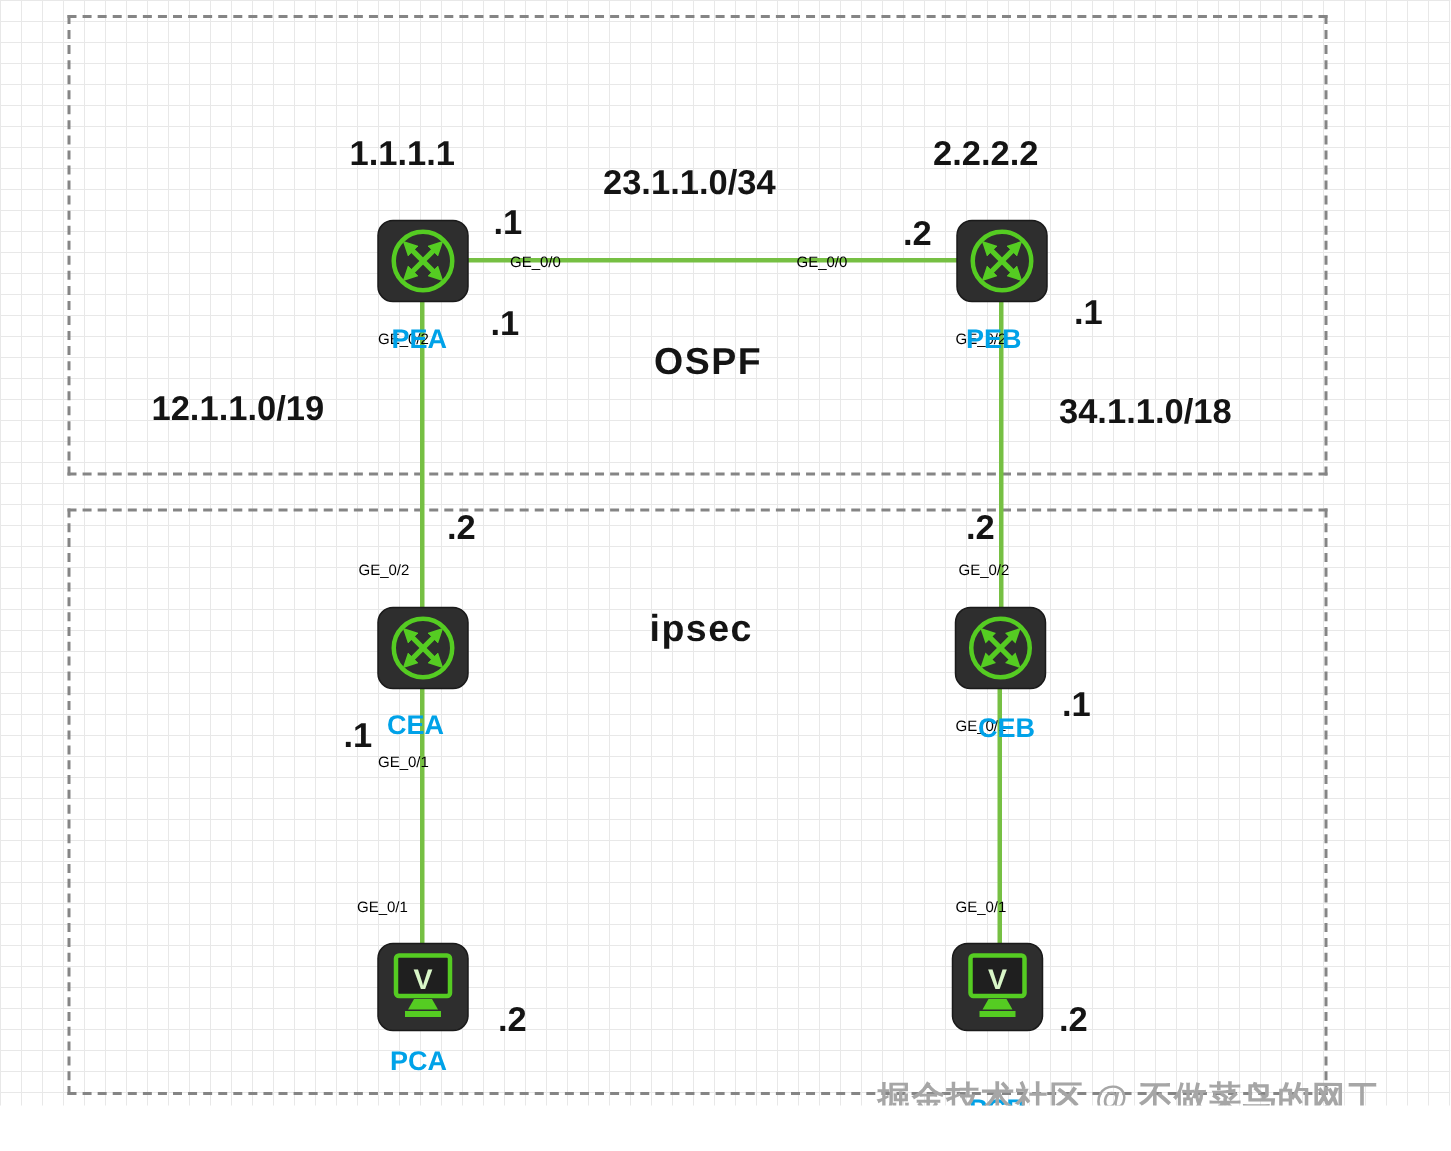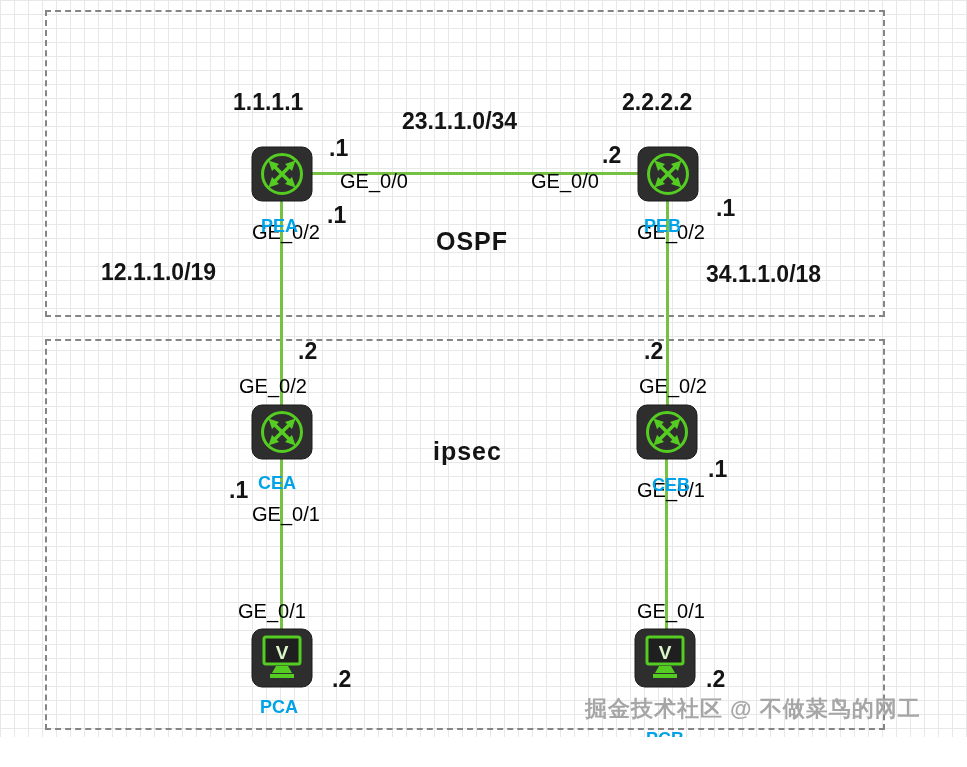--- a/index.html
+++ b/index.html
@@ -13,21 +13,21 @@
   }
   .zone{position:absolute;border:2px dashed #858585;z-index:1;background:transparent}
   .link{position:absolute;background:#76c043;z-index:2}
   .link.h{height:3px}
   .link.v{width:3px}
   .device{position:absolute;z-index:3;width:62px;cursor:pointer}
   .device svg{width:100%;height:100%;display:block}
   .lbl{position:absolute;white-space:nowrap;z-index:4;color:#141414;line-height:1.1}
   .big{font-size:23px;font-weight:bold}
   .title{font-size:25px;font-weight:bold;letter-spacing:1px}
-  .iface{font-size:20px;color:#000}
+  .iface{font-size:10px;color:#000}
   .devname{font-size:18px;font-weight:bold;color:#00a2e8;z-index:5}
   .watermark{font-size:22px;font-weight:bold;color:#a6a6a6;z-index:6;letter-spacing:1px}
 </style>
 </head>
 <body>
 
 <div id="canvas">
 
   <svg width="0" height="0" style="position:absolute" aria-hidden="true">
     <defs>
@@ -112,34 +112,34 @@
 
   <span class="lbl title" style="left:436px;top:228px">OSPF</span>
   <span class="lbl big" style="left:101px;top:260px">12.1.1.0/19</span>
   <span class="lbl big" style="left:706px;top:262px">34.1.1.0/18</span>
 
   <span class="lbl big" style="left:298px;top:339px">.2</span>
   <span class="lbl iface" style="left:239px;top:375px">GE_0/2</span>
   <span class="lbl big" style="left:644px;top:339px">.2</span>
   <span class="lbl iface" style="left:639px;top:375px">GE_0/2</span>
 
-  <span class="lbl title" style="left:433px;top:438px">ipsec</span>
+  <span class="lbl title" style="left:433px;top:406px">ipsec</span>
 
   <span class="lbl big" style="left:229px;top:478px">.1</span>
   <span class="lbl devname" style="left:258px;top:474px">CEA</span>
   <span class="lbl iface" style="left:252px;top:503px">GE_0/1</span>
 
   <span class="lbl iface" style="left:637px;top:479px">GE_0/1</span>
   <span class="lbl devname" style="left:652px;top:476px">CEB</span>
   <span class="lbl big" style="left:708px;top:457px">.1</span>
 
 
   <span class="lbl iface" style="left:238px;top:600px">GE_0/1</span>
   <span class="lbl iface" style="left:637px;top:600px">GE_0/1</span>
   <span class="lbl big" style="left:332px;top:667px">.2</span>
   <span class="lbl big" style="left:706px;top:667px">.2</span>
 
   <span class="lbl devname" style="left:260px;top:698px">PCA</span>
   <span class="lbl devname" style="left:646px;top:730px">PCB</span>
 
-  <span class="lbl watermark" style="left:585px;top:697px">掘金技术社区 @ 不做菜鸟的网工</span>
+  <span class="lbl watermark" style="left:585px;top:720px">掘金技术社区 @ 不做菜鸟的网工</span>
 
 </div>
 
 </body></html>

